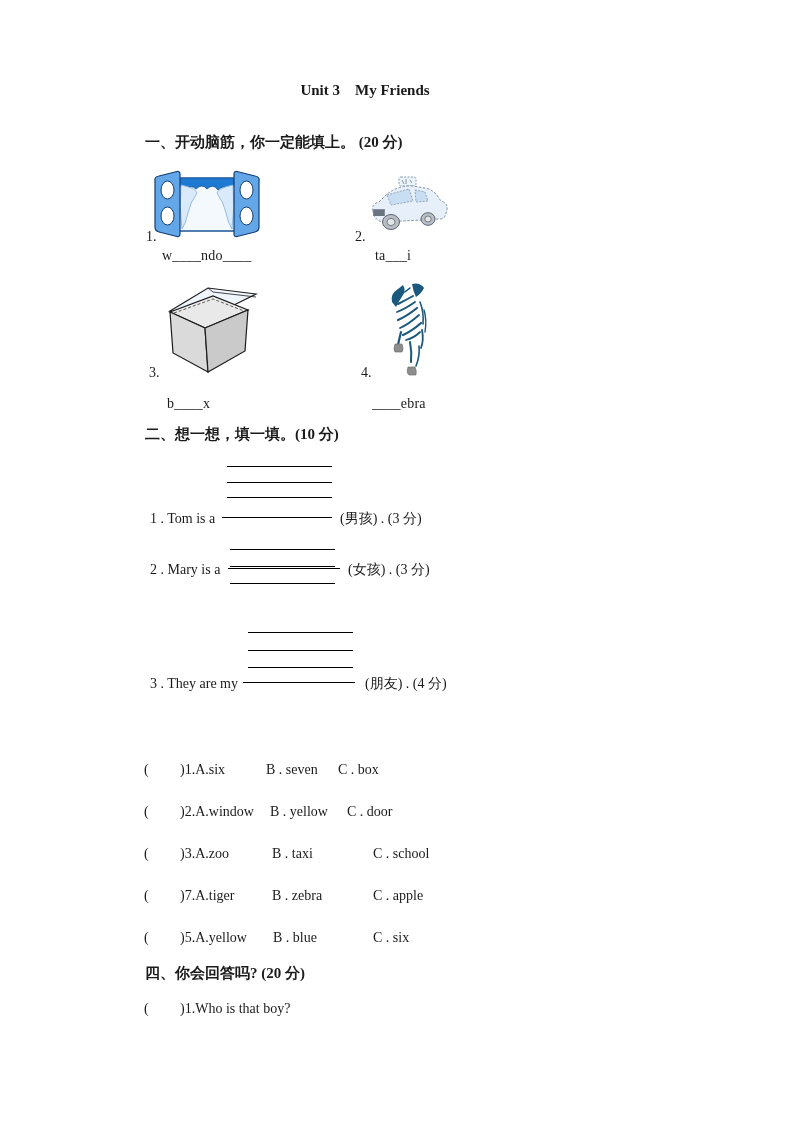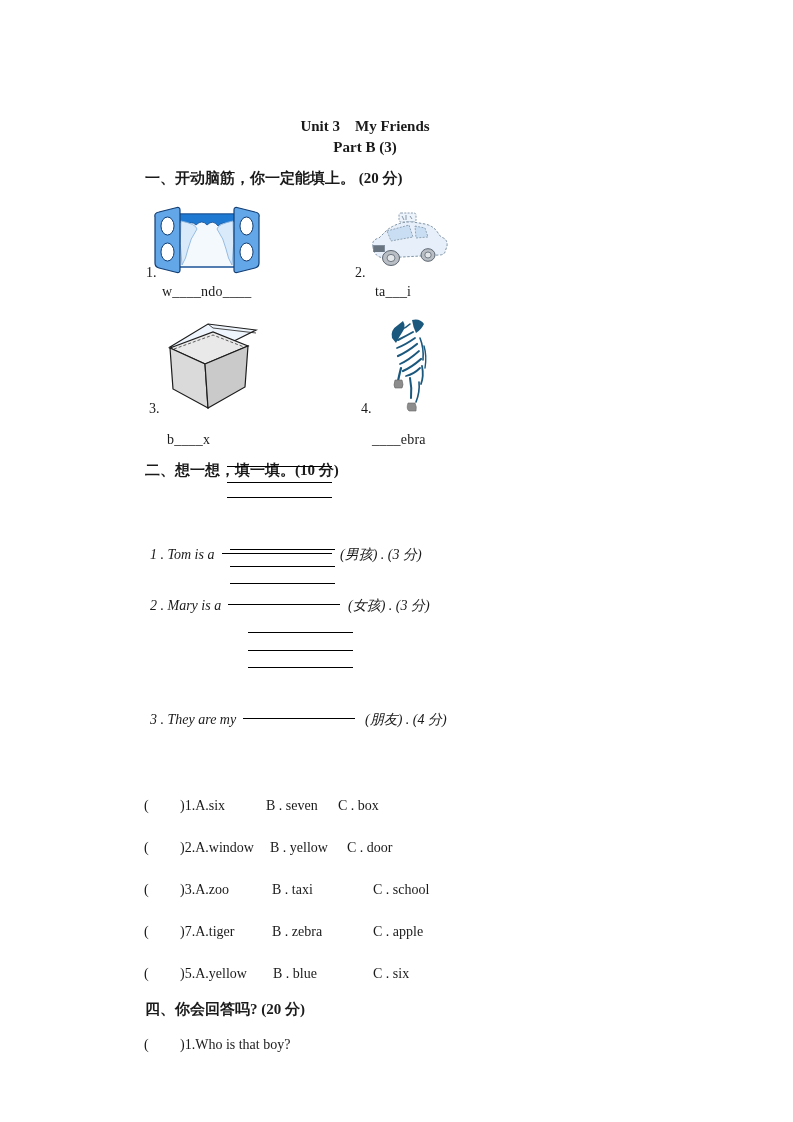--- a/index.html
+++ b/index.html
@@ -1,38 +1,37 @@
 <!DOCTYPE html>
 <html><head>
 <meta charset="utf-8">
 <style>
   html,body{margin:0;padding:0;background:#ffffff;}
   #page{position:relative;width:793px;height:1122px;background:#ffffff;overflow:hidden;
         font-family:"Liberation Serif","DejaVu Serif",serif;color:#1a1a1a;}
-  .abs{position:absolute;margin-top:36px;}
+  .abs{position:absolute;}
   .title-line{left:145px;width:440px;text-align:center;font-weight:bold;font-size:15px;line-height:17px;white-space:pre;}
   .sec-heading{left:145px;font-weight:bold;font-size:15px;line-height:17px;white-space:pre;}
   .num-label{font-size:14px;line-height:15px;}
   .word-label{font-size:14px;line-height:15px;letter-spacing:.2px;white-space:pre;}
-  .sentence{left:0;width:664px;height:18px;font-size:14px;line-height:16px;font-style:italic;}
+  .sentence{left:0;width:664px;height:18px;font-size:14px;line-height:16px;}
   .sentence span{position:absolute;white-space:pre;}
   .blank-line{position:absolute;height:0;border-top:1.3px solid #000;}
   .wgroup{position:absolute;}
   .wline{position:absolute;left:0;width:100%;height:0;border-top:1.3px solid #000;}
   .mc-row{left:0;width:793px;height:18px;font-size:14px;line-height:16px;}
   .mc-row span{position:absolute;white-space:pre;}
   svg{display:block;}
 </style>
 </head>
 <body>
 
 <div id="page">
 
   <div class="abs title-line" style="top:82px">Unit 3　My Friends</div>
-  <div class="abs title-line" style="top:103px">Part B (3)</div>
 
   <div class="abs sec-heading" style="top:134px">一、开动脑筋，你一定能填上。 (20 分)</div>
 
   <div class="abs" style="left:152px;top:170px">
     <svg width="110" height="70" viewBox="0 0 110 70" aria-hidden="true">
       <rect x="27" y="8" width="56" height="53" fill="#f4f9fe" stroke="#2a5f9e" stroke-width="1.2"></rect>
       <path d="M27,8 L83,8 L83,15 Q79,15 77,20 Q72,14 66,20 Q61,13 55,19 Q50,13 44,19 Q39,14 34,20 Q31,15 27,16 Z" fill="#1e79d2" stroke="#174f91" stroke-width="0.8"></path>
       <path d="M29,15 Q44,18 45,23 Q38,33 36,43 Q34,53 30,59 Q27,38 29,15 Z" fill="#d9eafb" stroke="#8cb6df" stroke-width="0.9"></path>
       <path d="M81,15 Q66,18 65,23 Q72,33 74,43 Q76,53 80,59 Q83,38 81,15 Z" fill="#d9eafb" stroke="#8cb6df" stroke-width="0.9"></path>
       <line x1="27" y1="61" x2="83" y2="61" stroke="#2a5f9e" stroke-width="1.2"></line>

